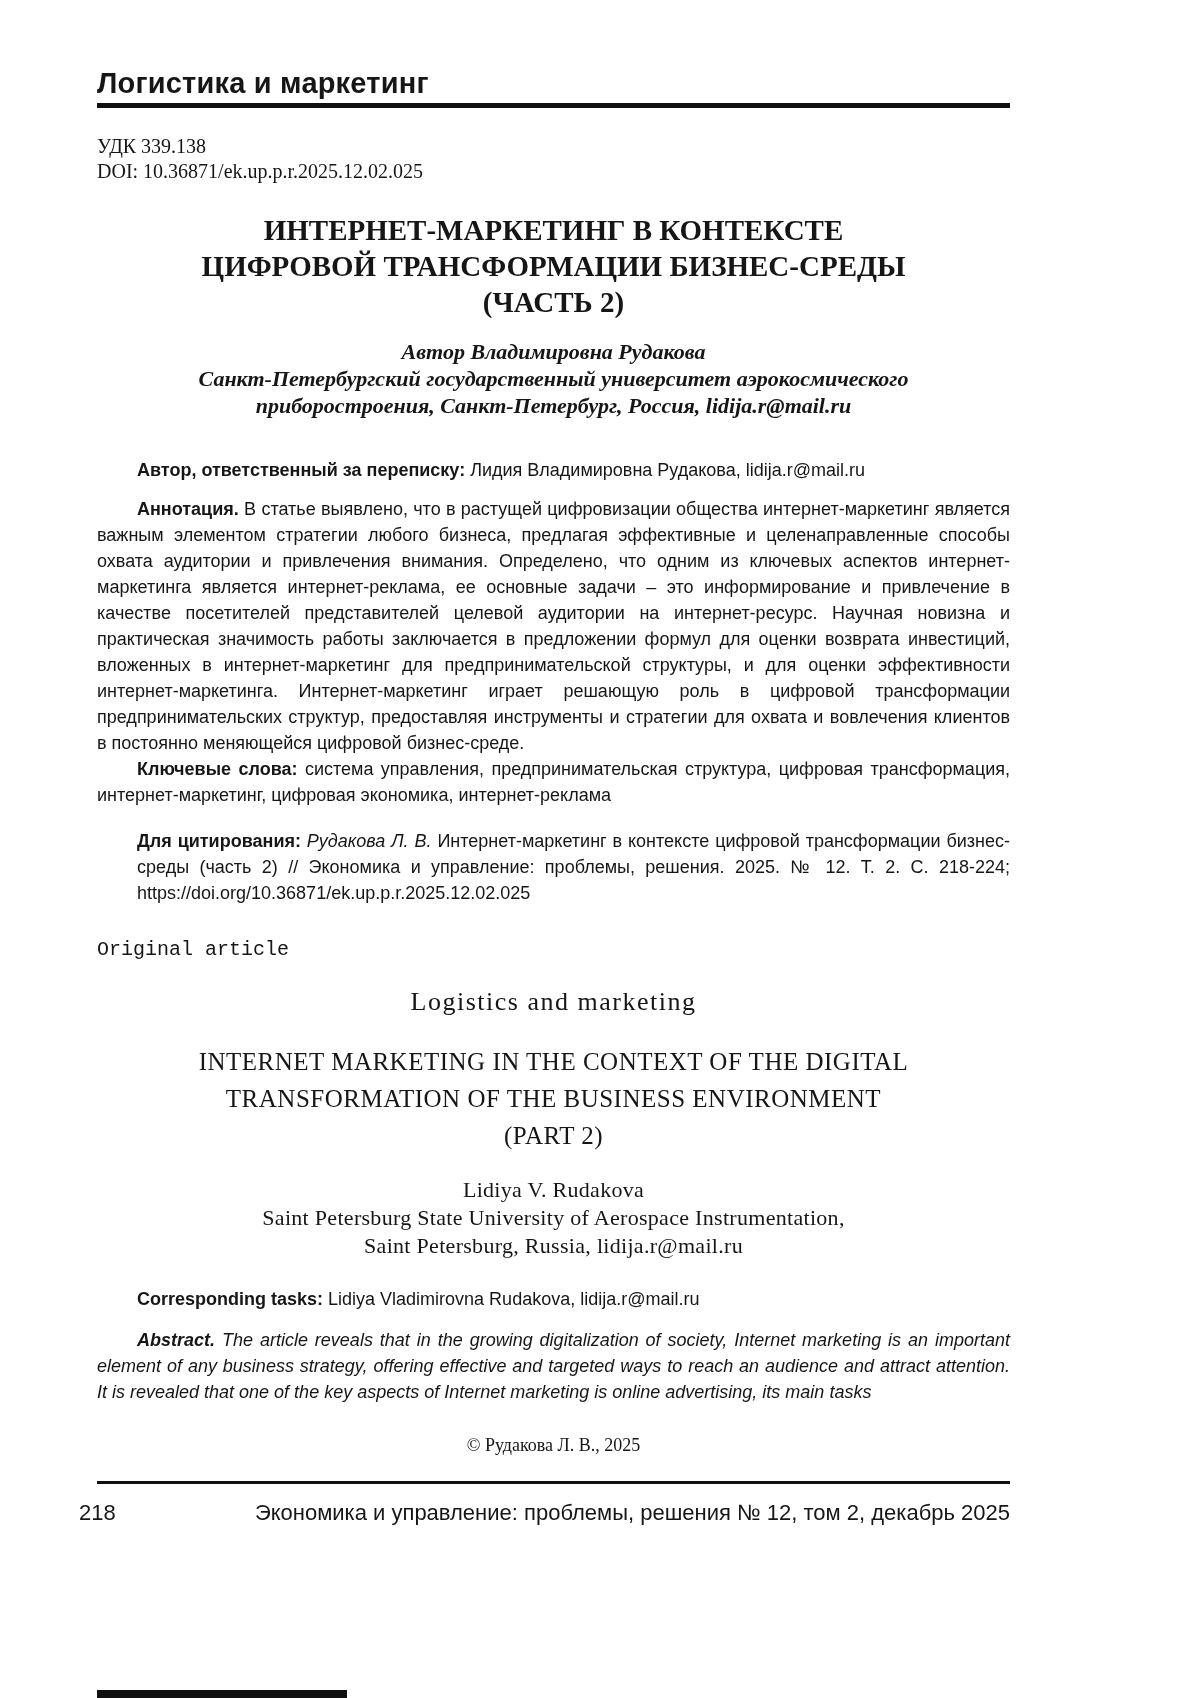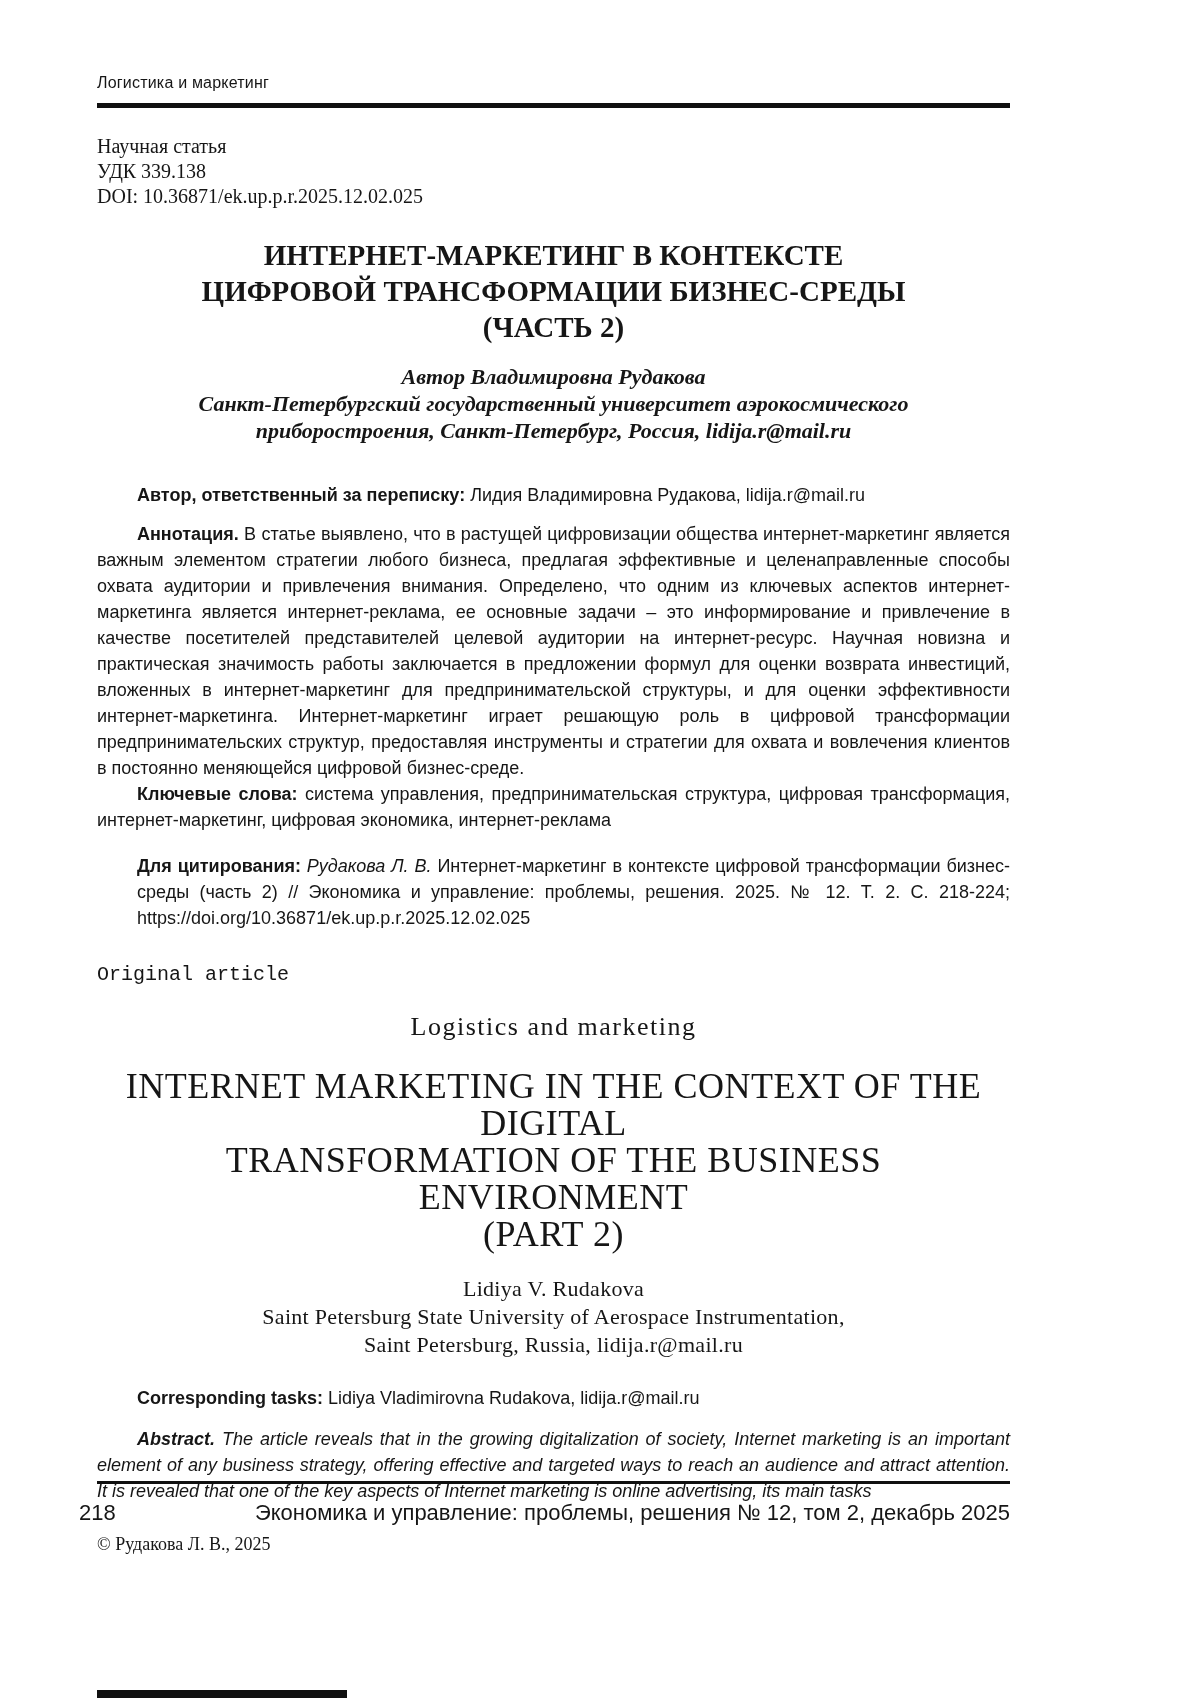--- a/index.html
+++ b/index.html
@@ -10,21 +10,21 @@
     font-family: "Liberation Sans", sans-serif;
     -webkit-font-smoothing: antialiased;
   }
   .page {
     position: relative;
     width: 1200px; height: 1698px;
     padding: 70px 190px 0 97px;
     overflow: hidden;
     background: #ffffff;
   }
-  .running-head { font-weight: normal; font-size: 16px; line-height: 26px; letter-spacing: 0.2px; }
+  .running-head { font-weight: bold; font-size: 29px; line-height: 26px; letter-spacing: 0.2px; }
   .header-rule { height: 5px; background: #101010; margin-top: 7px; }
 
   .meta { margin-top: 26px; font-family: "Liberation Serif", serif; font-size: 20px; line-height: 25px; }
 
   .title-ru {
     margin: 28px 0 0 0; text-align: center;
     font-family: "Liberation Serif", serif; font-weight: bold;
     font-size: 29px; line-height: 36px; white-space: pre-line;
   }
 
@@ -54,59 +54,58 @@
 
   .section-en {
     margin-top: 26px; text-align: center;
     font-family: "Liberation Serif", serif;
     font-size: 26px; letter-spacing: 1.5px;
   }
 
   .title-en {
     margin: 26px 0 0 0; text-align: center;
     font-family: "Liberation Serif", serif; font-weight: normal;
-    font-size: 36px; line-height: 37px; letter-spacing: 0.5px;
+    font-size: 25px; line-height: 37px; letter-spacing: 0.5px;
     white-space: pre-line;
   }
 
   .author-en {
     margin-top: 22px; text-align: center;
     font-family: "Liberation Serif", serif;
     font-size: 22px; line-height: 28px; letter-spacing: 0.3px;
   }
   .affiliation-en {
     text-align: center;
     font-family: "Liberation Serif", serif;
     font-size: 22px; line-height: 28px; letter-spacing: 0.3px;
     white-space: pre-line;
   }
 
   .corresponding-en { margin-top: 26px; text-indent: 40px; }
   .abstract-en { margin-top: 15px; text-align: justify; text-indent: 40px; font-style: italic; hyphens: auto; -webkit-hyphens: auto; }
 
-  .copyright { margin-top: 30px; font-family: "Liberation Serif", serif; font-size: 18px; }
+  .copyright { margin-top: 30px; font-family: "Liberation Serif", serif; font-size: 18px; text-align: center; }
 
   .footer-rule { position: absolute; left: 97px; right: 190px; top: 1481px; height: 3px; background: #101010; }
   .footer {
     position: absolute; left: 79px; right: 190px; top: 1499px;
     display: flex; justify-content: space-between; align-items: baseline;
     font-size: 22px; line-height: 27px;
   }
   .next-page-bar { position: absolute; left: 97px; bottom: 0; width: 250px; height: 8px; background: #101010; }
 </style>
 </head>
 <body>
 
 <div class="page">
 
   <div class="running-head">Логистика и маркетинг</div>
   <div class="header-rule"></div>
 
   <div class="meta">
-    <div class="meta-line">Научная статья</div>
     <div class="meta-line">УДК 339.138</div>
     <div class="meta-line">DOI: 10.36871/ek.up.p.r.2025.12.02.025</div>
   </div>
 
   <h1 class="title-ru" lang="ru">ИНТЕРНЕТ-МАРКЕТИНГ В КОНТЕКСТЕ
 ЦИФРОВОЙ ТРАНСФОРМАЦИИ БИЗНЕС-СРЕДЫ
 (ЧАСТЬ 2)</h1>
 
   <div class="author-block">
     <div class="author-ru">Автор Владимировна Рудакова</div>

